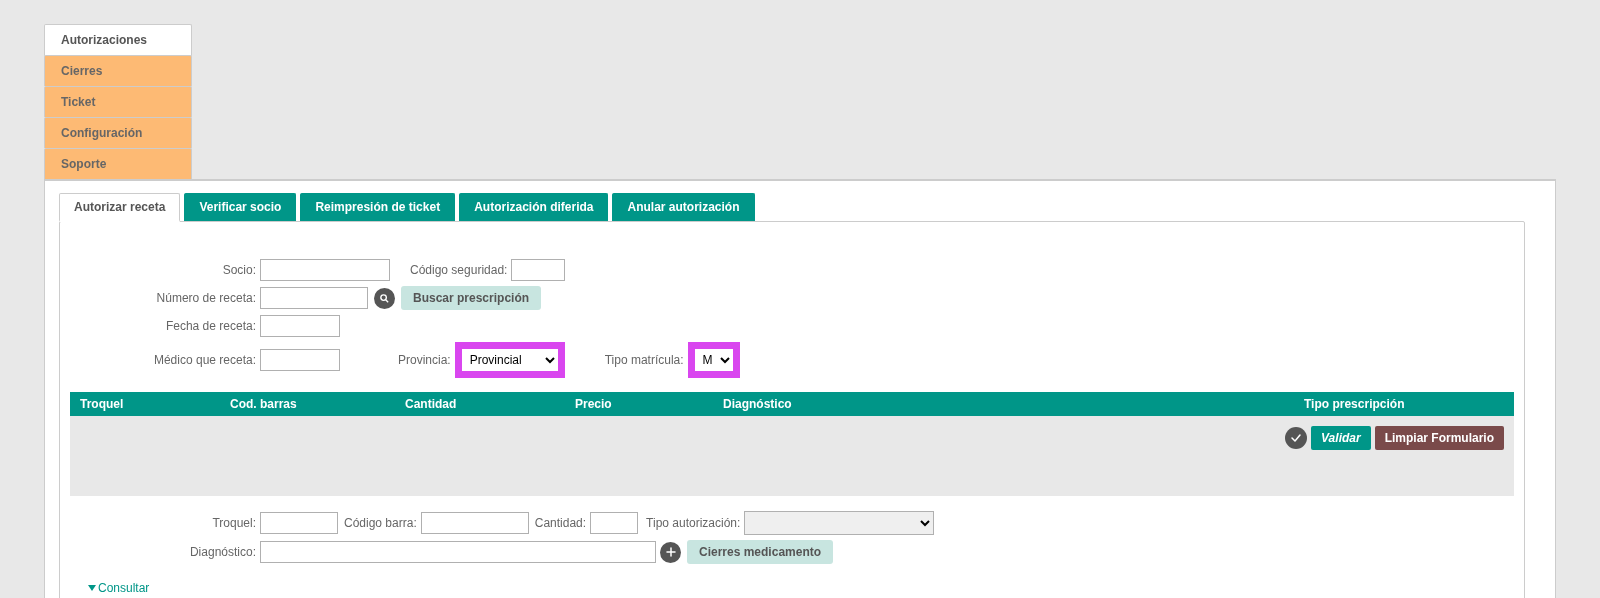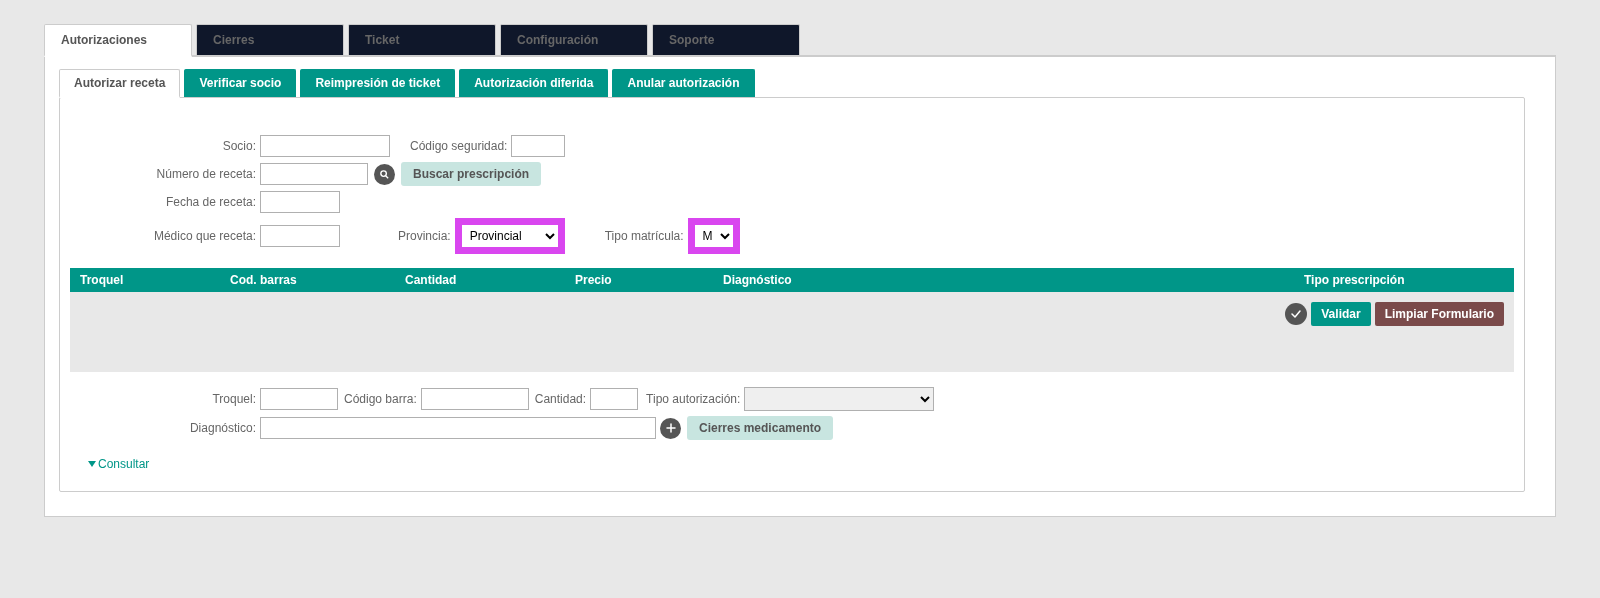--- a/index.html
+++ b/index.html
@@ -10,26 +10,27 @@
       color: #555;
       width: 1600px;
       height: 598px;
     }
     .outer {
       padding: 24px 44px;
     }
     .top-tabs {
       display: flex;
       border-bottom: 2px solid #ccc;
+      flex-direction: column;
     }
     .top-tab {
       padding: 8px 16px;
       margin-right: 4px;
       cursor: pointer;
-      background: #0f172a;
+      background: #fdba74;
       border: 1px solid #ccc;
       border-bottom: none;
       border-radius: 2px 2px 0 0;
       width: 148px;
       font-weight: bold;
       color: #666;
     }
     .top-tab.active {
       background: #fff;
       border-bottom: 2px solid #fff;
@@ -166,21 +167,21 @@
       color: #fff;
     }
     .btn {
       color: #fff;
       font-weight: bold;
       padding: 5px 10px;
       border-radius: 2px;
       cursor: pointer;
       font-size: 12px;
     }
-    .btn-teal { background: #009688; }
+    .btn-teal { background: #009688; font-style: italic; }
     .btn-maroon { background: #7a4a4a; }
     .consult-link {
       color: #009688;
       cursor: pointer;
       font-size: 12px;
       margin-top: 12px;
       display: inline-flex;
       align-items: center;
       margin-left: 18px;
     }

